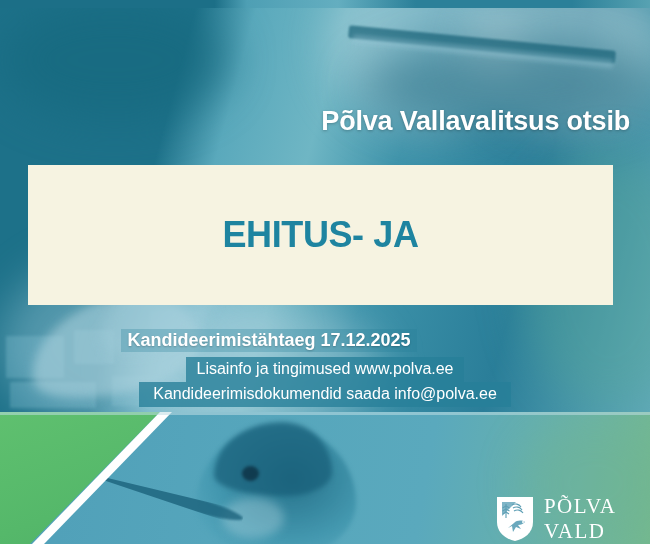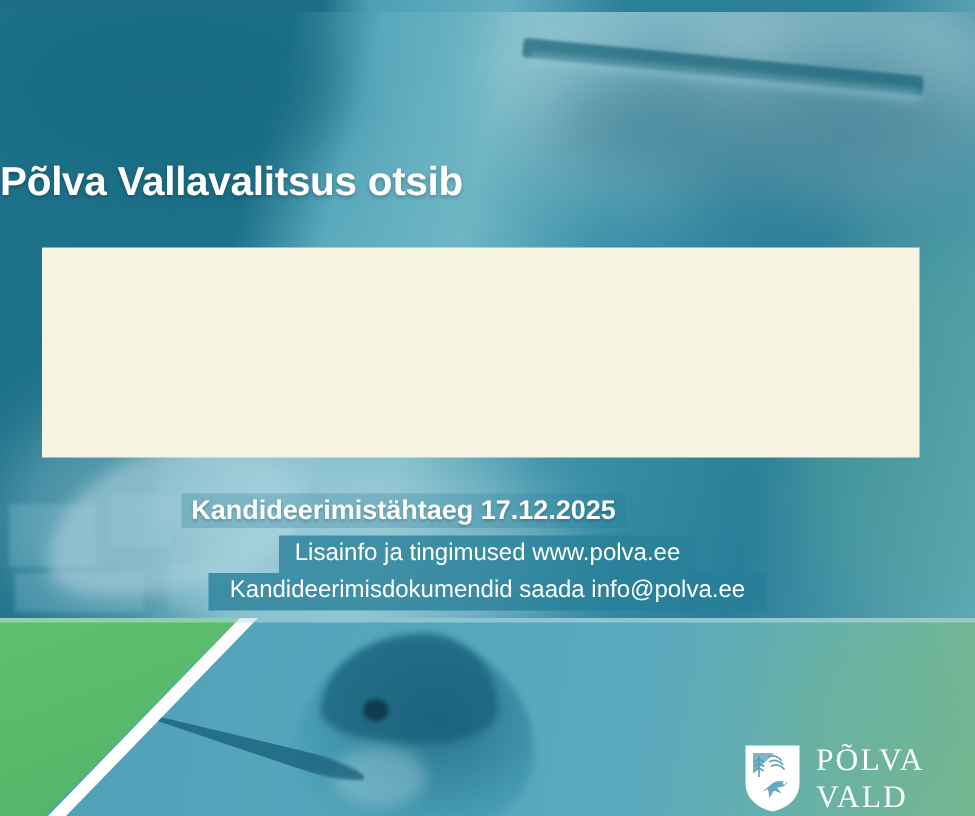--- a/index.html
+++ b/index.html
@@ -120,21 +120,21 @@
     filter: blur(6px);
     transform: rotate(-22deg);
   }
 
   
   .headline {
     position: absolute;
     left: 0;
     top: 106px;
     width: 630px;
-    text-align: left;
+    text-align: right;
     color: #ffffff;
     font-size: 27px;
     font-weight: bold;
     letter-spacing: -0.2px;
     text-shadow: 0 1px 3px rgba(0,0,0,.25);
   }
 
   
   .title-card {
     position: absolute;
@@ -332,20 +332,21 @@
     <div class="blob blob-d"></div>
     <div class="blob blob-e"></div>
     <div class="hand"></div>
     <div class="hand2"></div>
     <div class="top-band"></div>
   </div>
 
   <div class="headline">Põlva Vallavalitsus otsib</div>
 
   <div class="title-card">
+    <div class="title-line">EHITUS- JA</div>
   </div>
 
   <div class="deadline">
     <span class="deadline-inner">Kandideerimistähtaeg  17.12.2025</span>
   </div>
 
   <div class="info-wrap">
     <div class="info-rows">
       <span class="info-line">Lisainfo ja tingimused www.polva.ee</span>
       <span class="info-line second">Kandideerimisdokumendid saada info@polva.ee</span>

